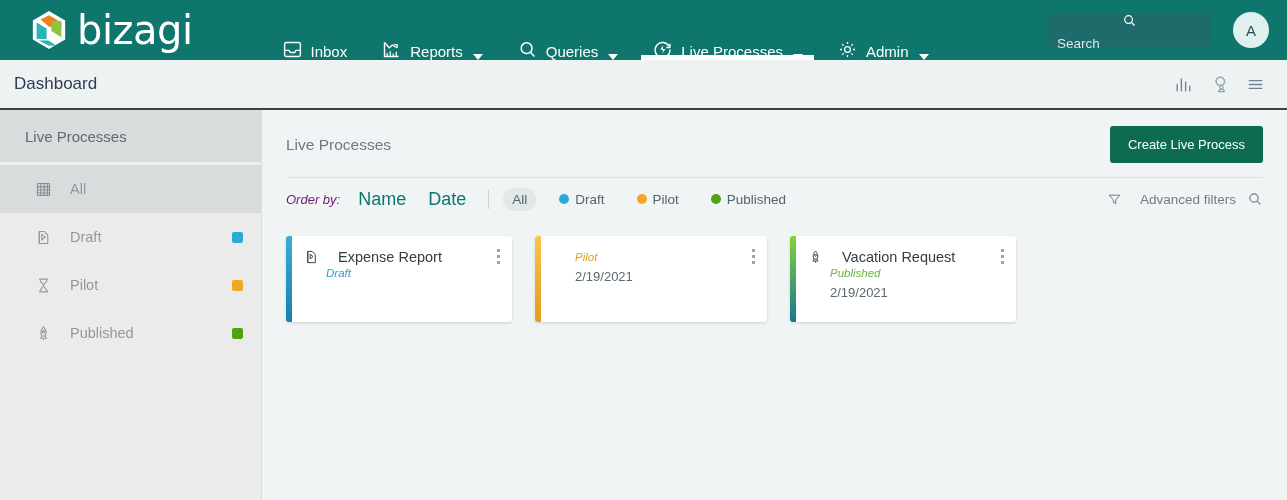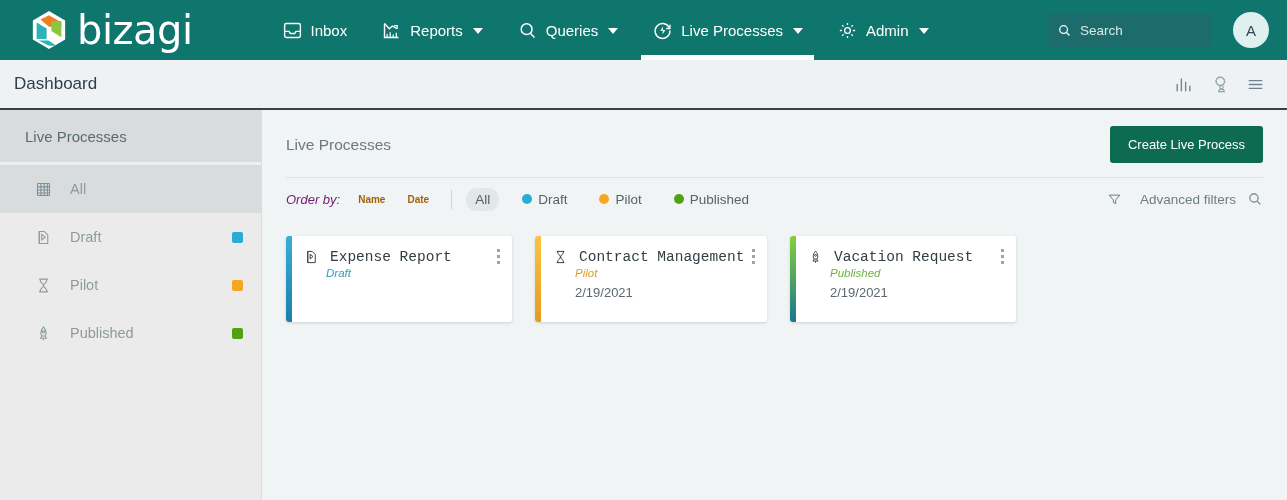--- a/index.html
+++ b/index.html
@@ -35,21 +35,21 @@
   }
 
   .navitems {
     display: flex;
     align-items: center;
     margin-left: 72px;
     height: 60px;
   }
   .navitem {
     display: flex;
-    align-items: center;
+    align-items: flex-end;
     gap: 8px;
     color: #ffffff;
     font-size: 15px;
     padding: 0 17px;
     height: 60px;
     cursor: pointer;
     position: relative;
     white-space: nowrap;
   }
   .navitem .nav-ico { width: 21px; height: 21px; flex: 0 0 auto; display: block; }
@@ -74,20 +74,21 @@
     right: 75px;
     top: 13px;
     width: 165px;
     height: 34px;
     background: #1d6b6b;
     border-radius: 5px;
     display: flex;
     align-items: center;
     padding: 0 10px;
     gap: 8px;
+    flex-direction: column;
   }
   .search-box input {
     background: transparent;
     border: none;
     outline: none;
     color: #ffffff;
     font-size: 13.5px;
     font-family: "Liberation Sans", sans-serif;
     width: 100%;
   }
@@ -207,25 +208,24 @@
     height: 42px;
     position: relative;
   }
   .orderby {
     font-style: italic;
     font-size: 13px;
     color: #701a75;
     margin-right: 18px;
   }
   .ord-opt {
-    font-size: 10px;
-    color: #a16207;
+    font-size: 18px;
+    color: #0f766e;
     margin-right: 22px;
     cursor: pointer;
-    font-weight: bold;
   }
   .f-divider {
     width: 1px; height: 19px;
     background: #ccd4d6;
     margin-right: 14px;
   }
   .chip {
     display: flex;
     align-items: center;
     gap: 6px;
@@ -267,21 +267,21 @@
     background: #ffffff;
     border-radius: 3px;
     box-shadow: 0 1px 3px rgba(0,0,0,0.14);
     display: flex;
     overflow: hidden;
     cursor: pointer;
     position: relative;
   }
   .card-bar { width: 6px; flex: 0 0 6px; }
   .card-inner { padding: 13px 0 0 12px; flex: 1; }
-  .card-title-row { display: flex; align-items: center; gap: 11px; font-family: Liberation Mono, monospace; }
+  .card-title-row { display: flex; align-items: center; gap: 19px; }
   .card-ico { width: 15px; height: 16px; flex: 0 0 auto; display: block; }
   .card-title {
     font-size: 14.5px;
     color: #333d42;
     white-space: nowrap;
   }
   .card-state {
     font-size: 11.5px;
     font-style: italic;
     margin: 2px 0 0 22px;
@@ -510,28 +510,20 @@
         <div class="kebab">
           <span></span>
             <span></span>
             <span></span>
         </div>
       </div>
 
       <div class="card" style="width:232px">
         <div class="card-bar" style="background:linear-gradient(#f7c544,#e79a1e)"></div>
         <div class="card-inner">
-          <div class="card-title-row">
-            <svg class="card-ico" viewBox="0 0 24 24" fill="none" stroke="#3a3f44" stroke-width="1.6">
-              <path d="M6 3h12M6 21h12"></path>
-              <path d="M7.2 3c0 5 4.8 6.4 4.8 9s-4.8 4-4.8 9"></path>
-              <path d="M16.8 3c0 5-4.8 6.4-4.8 9s4.8 4 4.8 9"></path>
-            </svg>
-            <span class="card-title">Contract Management</span>
-          </div>
           <div class="card-state" style="color:#e0a020">Pilot</div>
           <div class="card-date">2/19/2021</div>
         </div>
         <div class="kebab">
           <span></span>
             <span></span>
             <span></span>
         </div>
       </div>
 

